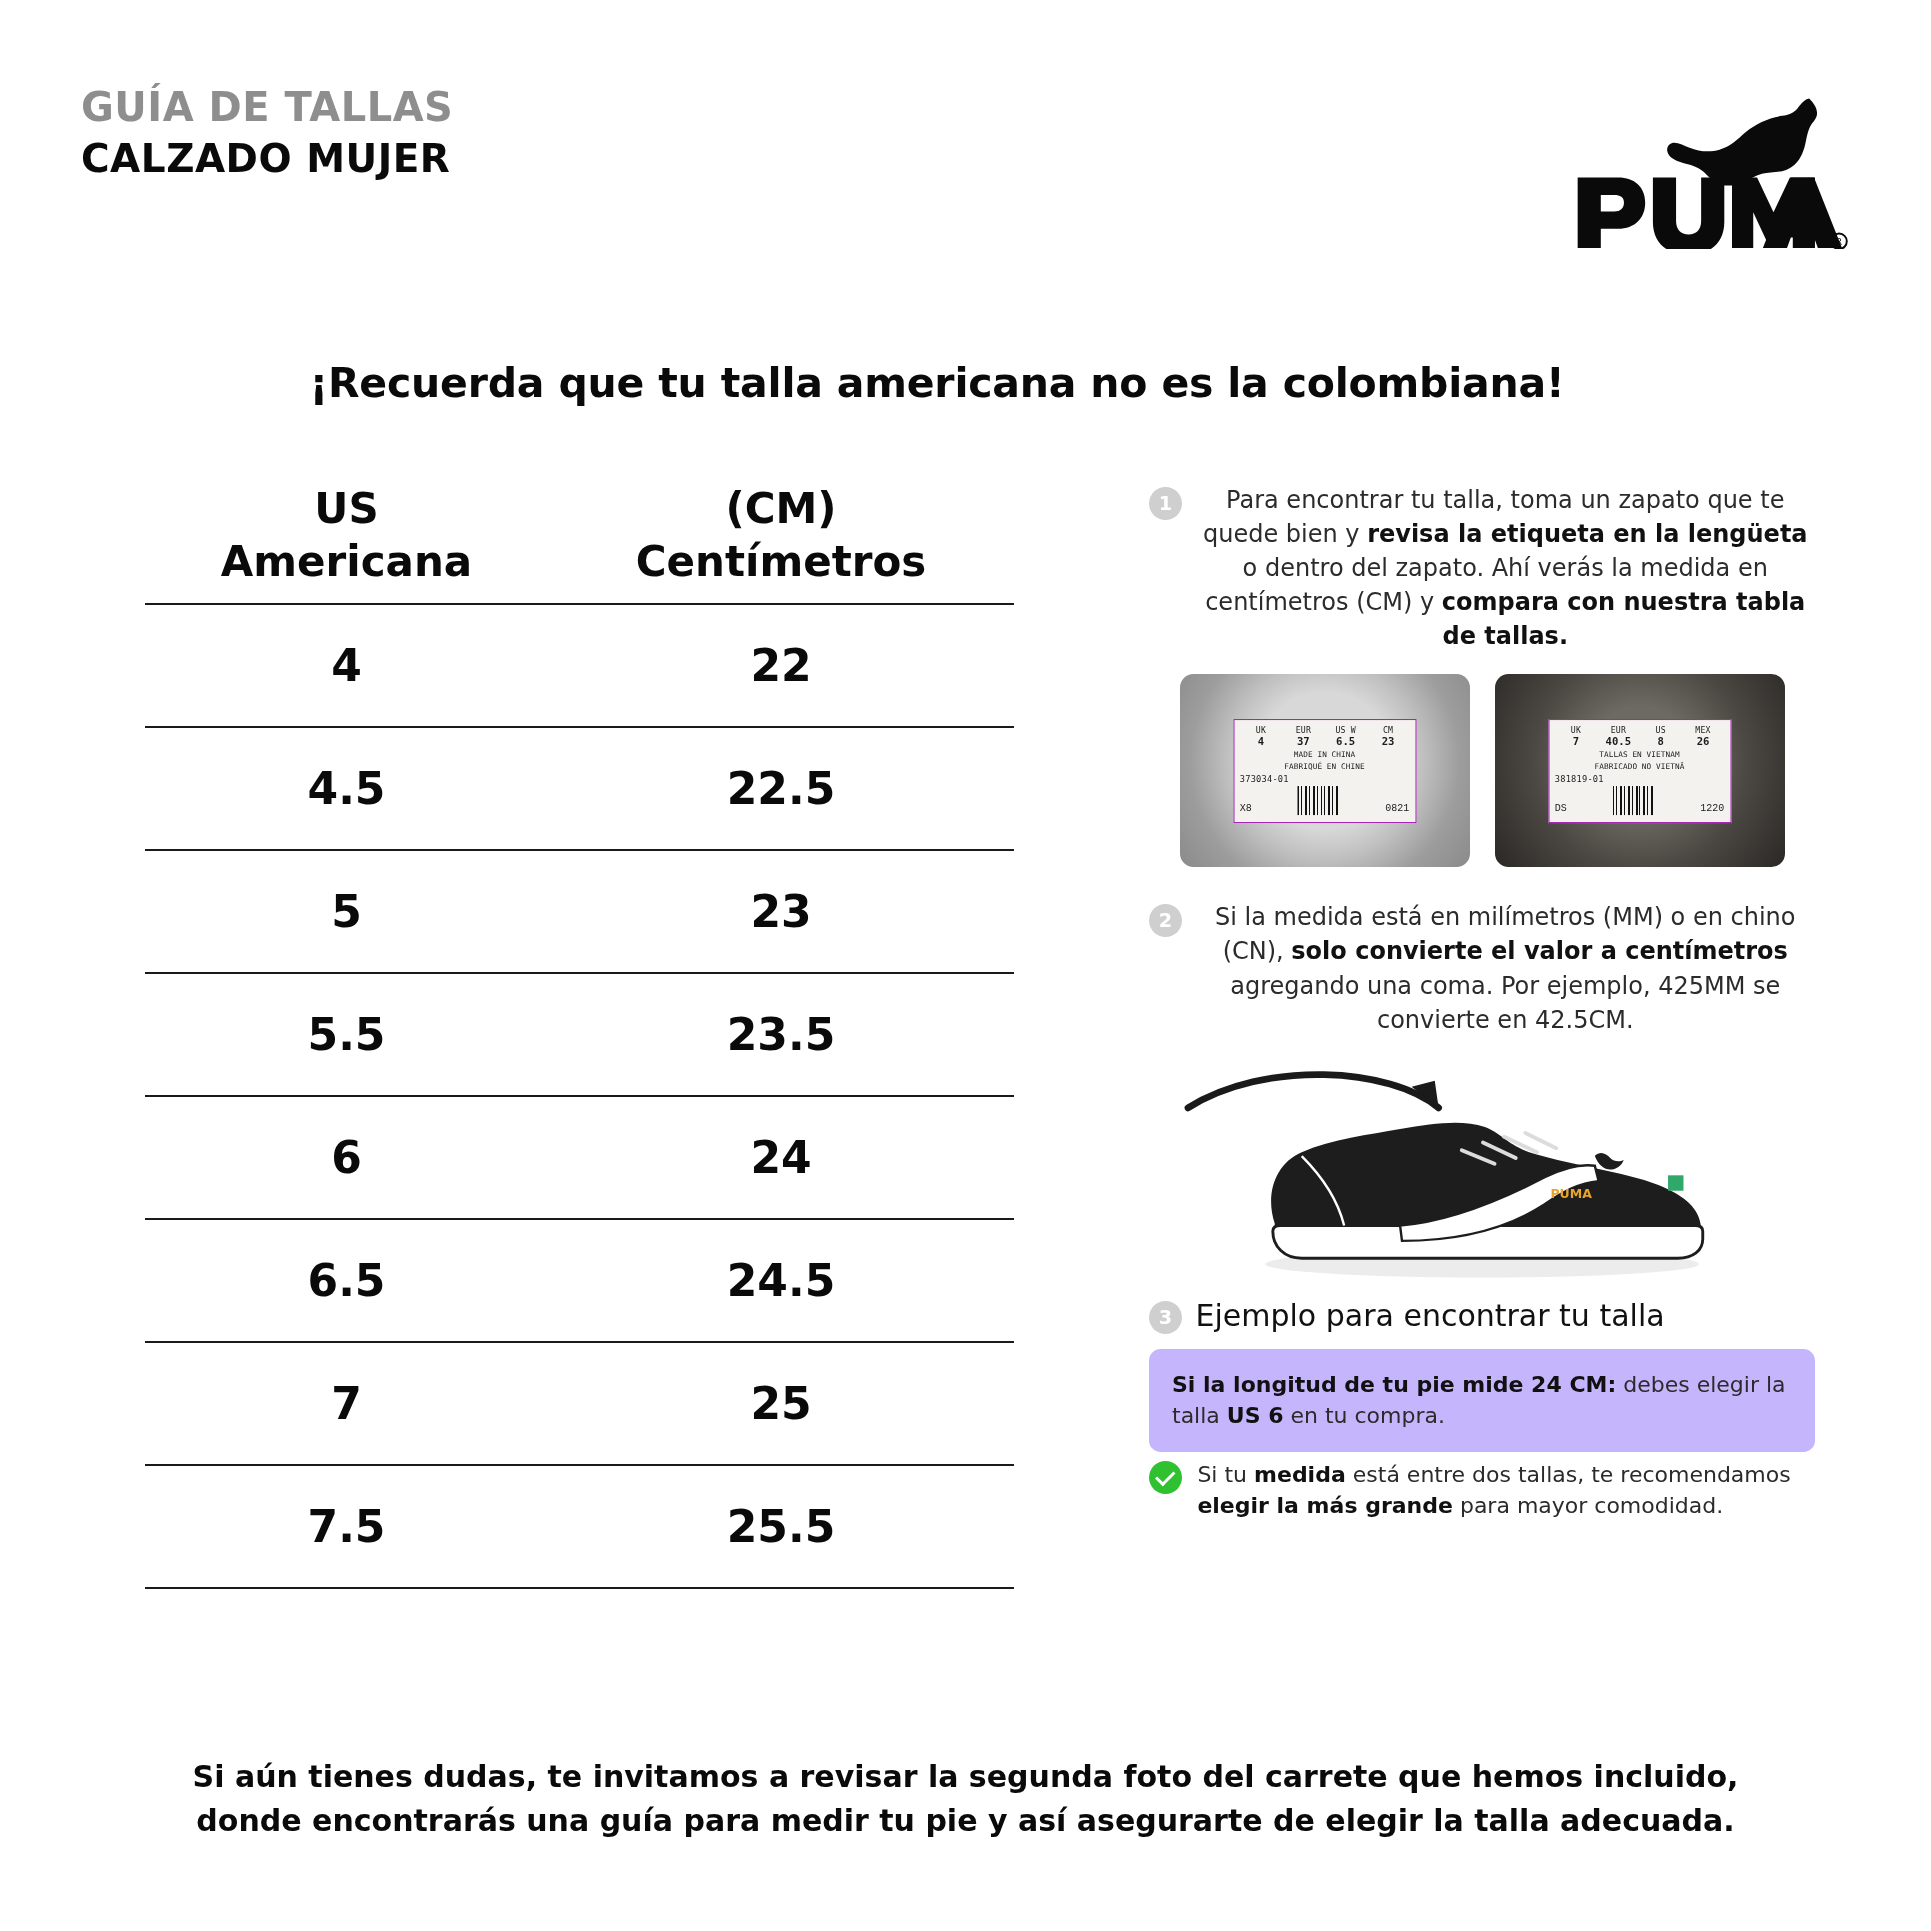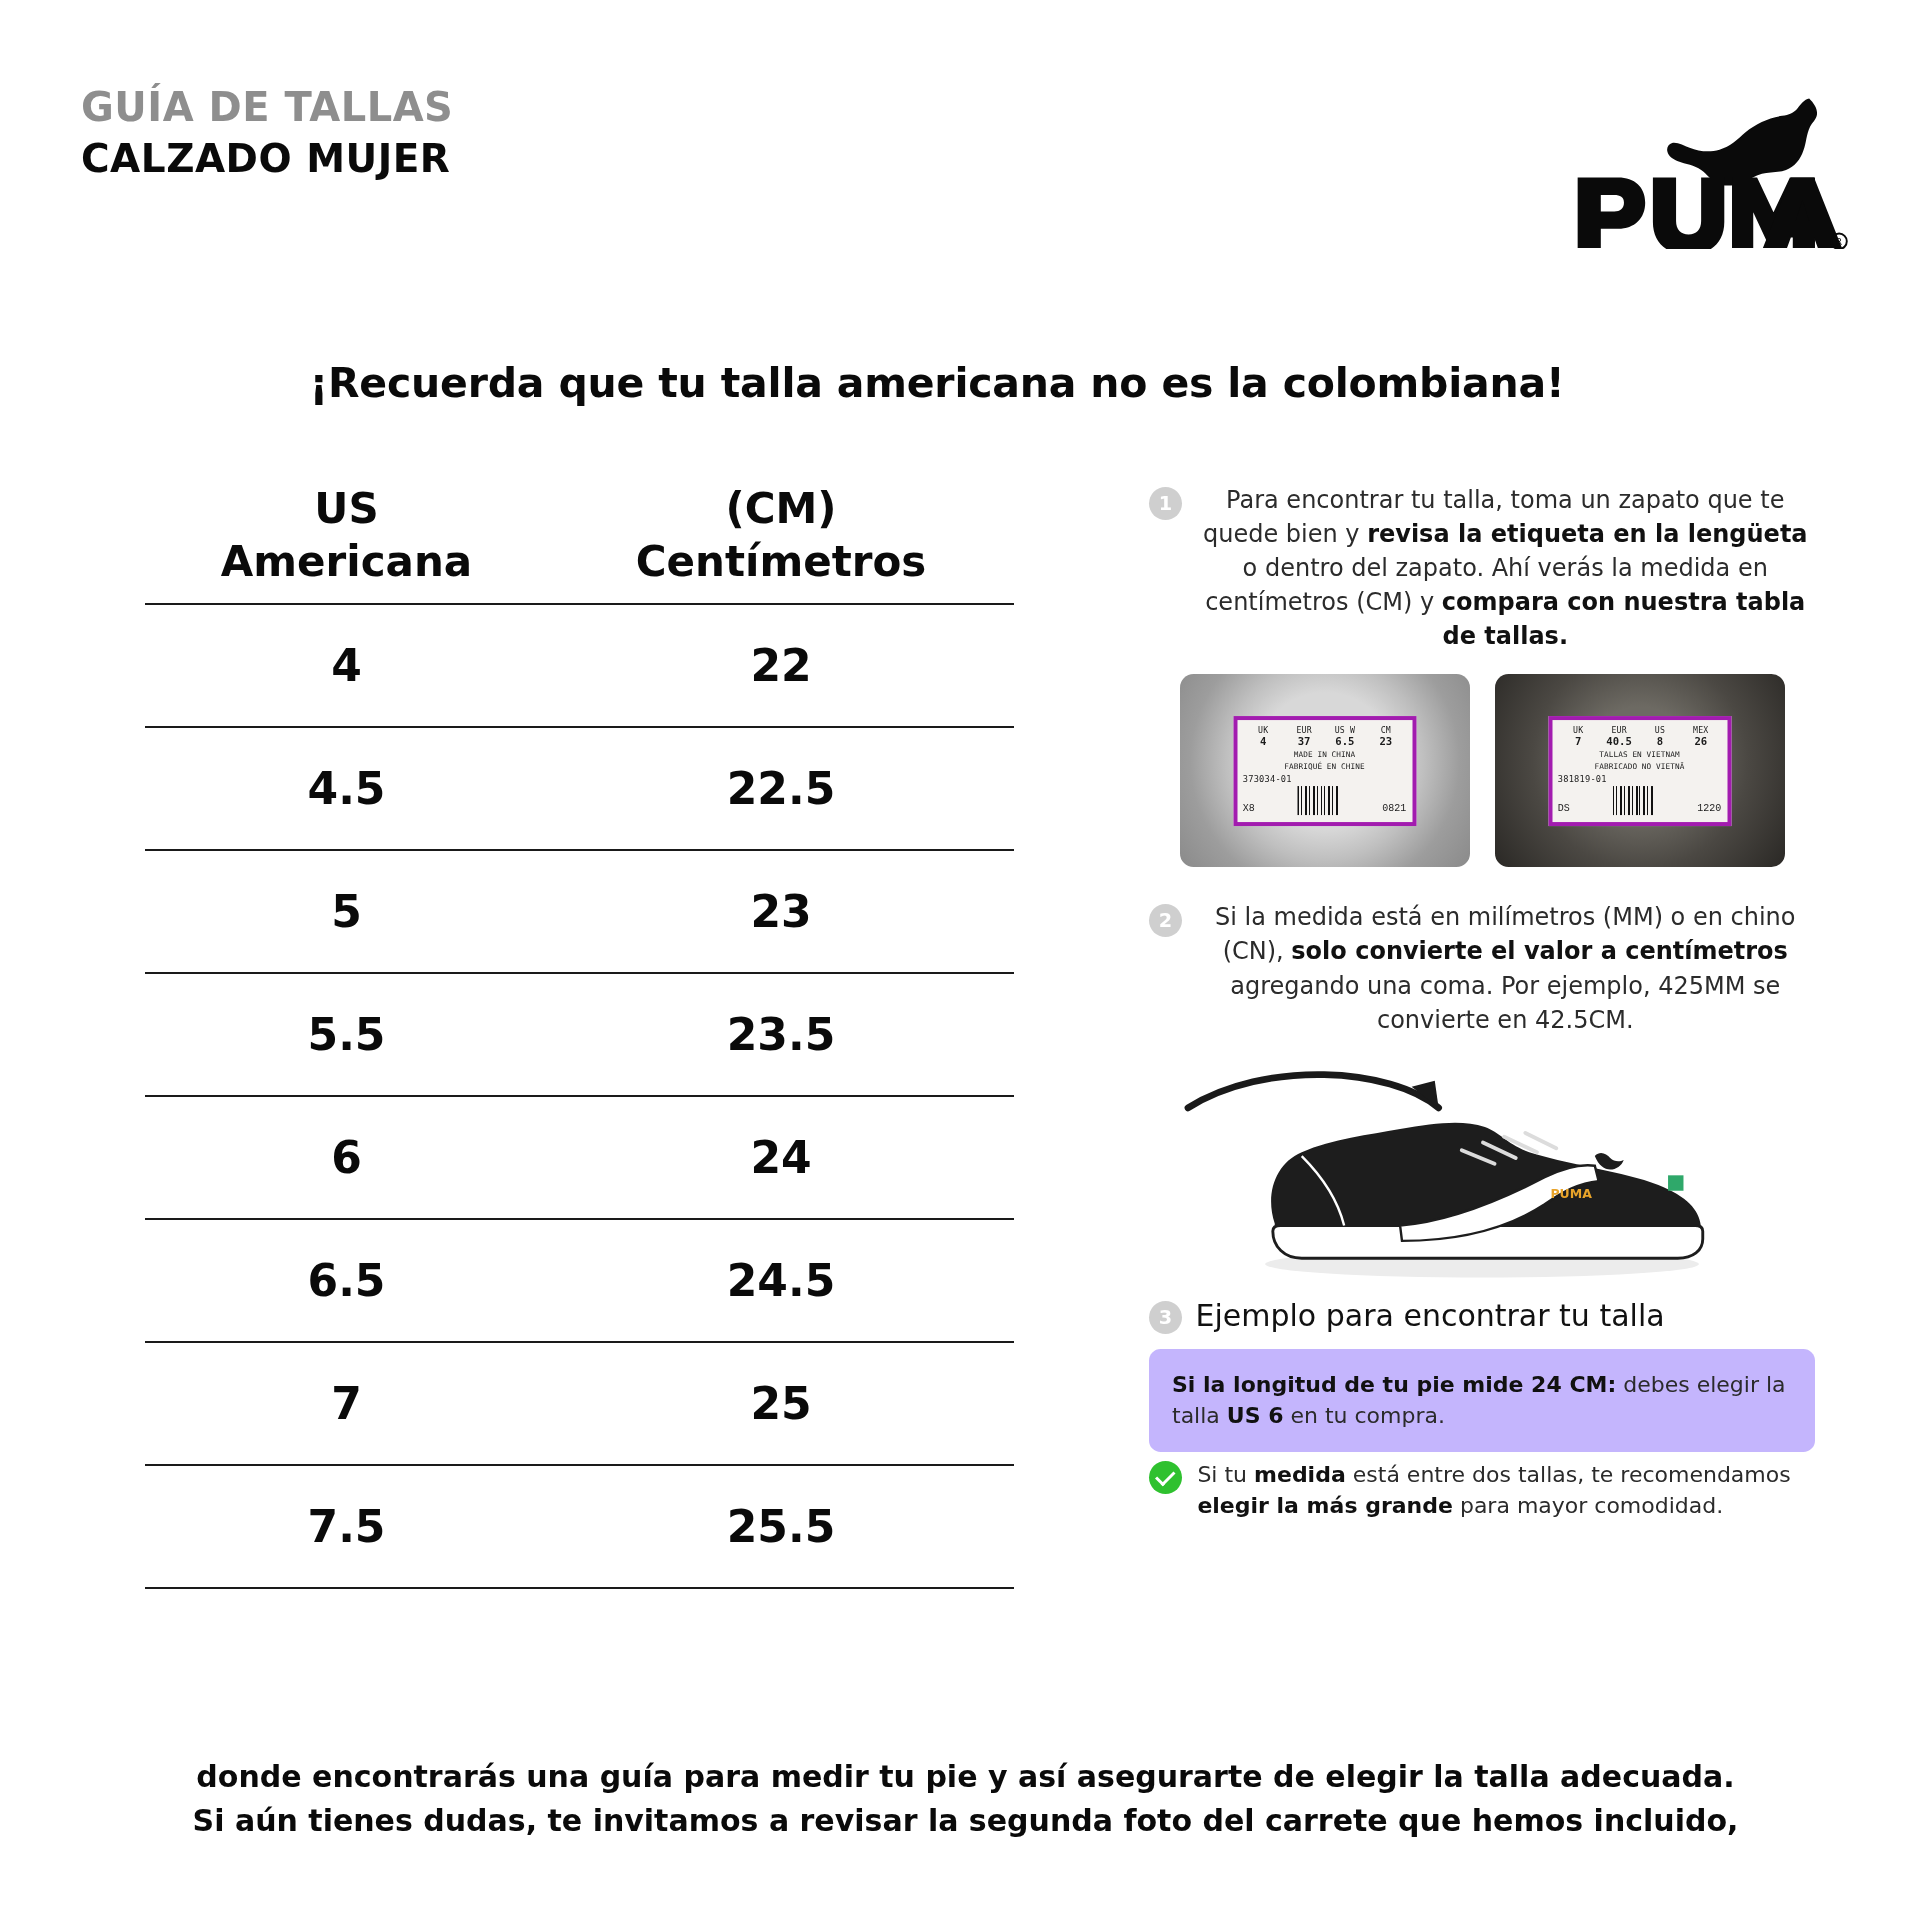--- a/index.html
+++ b/index.html
@@ -172,21 +172,21 @@
     background:
       radial-gradient(circle at 50% 45%, #6d6a63 0 30%, #4b4843 60%, #2a2825 100%);
   }
   .tag {
     position: absolute;
     left: 50%;
     top: 50%;
     transform: translate(-50%, -50%);
     width: 183px;
     background: #f4f2ef;
-    border: 4px solid #a21caf;
+    border: 1px solid #a21caf;
     padding: 4.8px 5.8px 6.8px 5.8px;
     box-sizing: border-box;
     font-family: "DejaVu Sans Mono", "Liberation Mono", monospace;
     color: #1b1b1b;
   }
   .tag .grid {
     display: grid;
     grid-template-columns: repeat(4, 1fr);
     font-size: 9.2px;
     text-align: center;
@@ -490,18 +490,18 @@
 
       <div class="tip">
         <div class="check"></div>
         <div class="tip-text"><span>Si tu </span><b>medida</b><span> está entre dos tallas, te recomendamos </span><b>elegir la más grande</b><span> para mayor comodidad.</span></div>
       </div>
     </div>
 
   </div>
 
   <div class="footer">
+    <div>Si aún tienes dudas, te invitamos a revisar la segunda foto del carrete que hemos incluido,</div>
     <div>donde encontrarás una guía para medir tu pie y así asegurarte de elegir la talla adecuada.</div>
-    <div>Si aún tienes dudas, te invitamos a revisar la segunda foto del carrete que hemos incluido,</div>
   </div>
 
 </div>
 
 
 </body></html>

